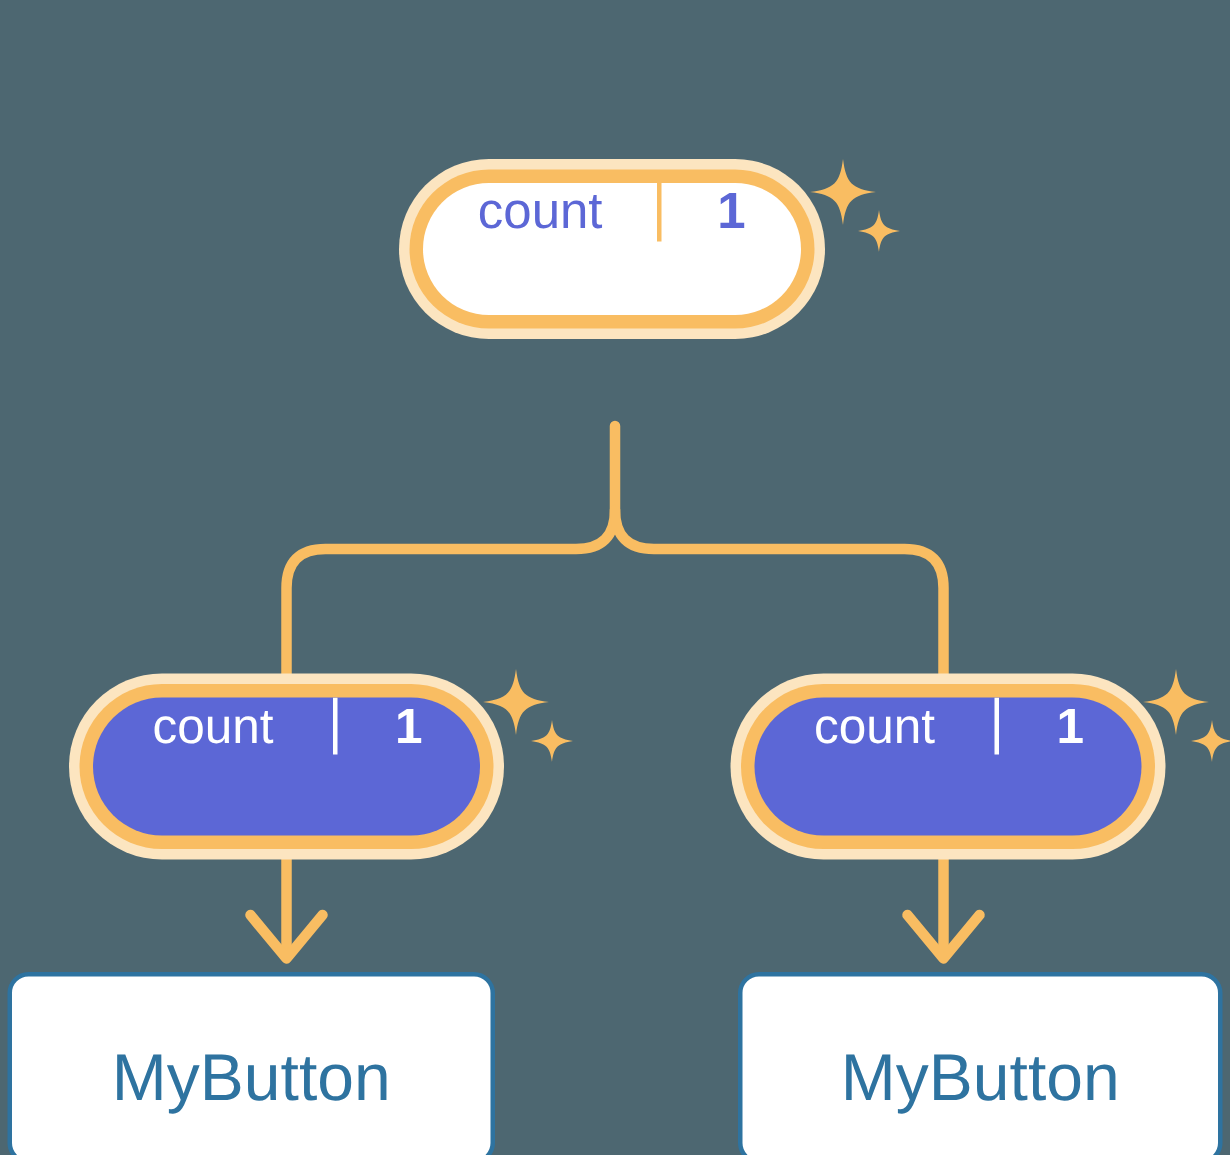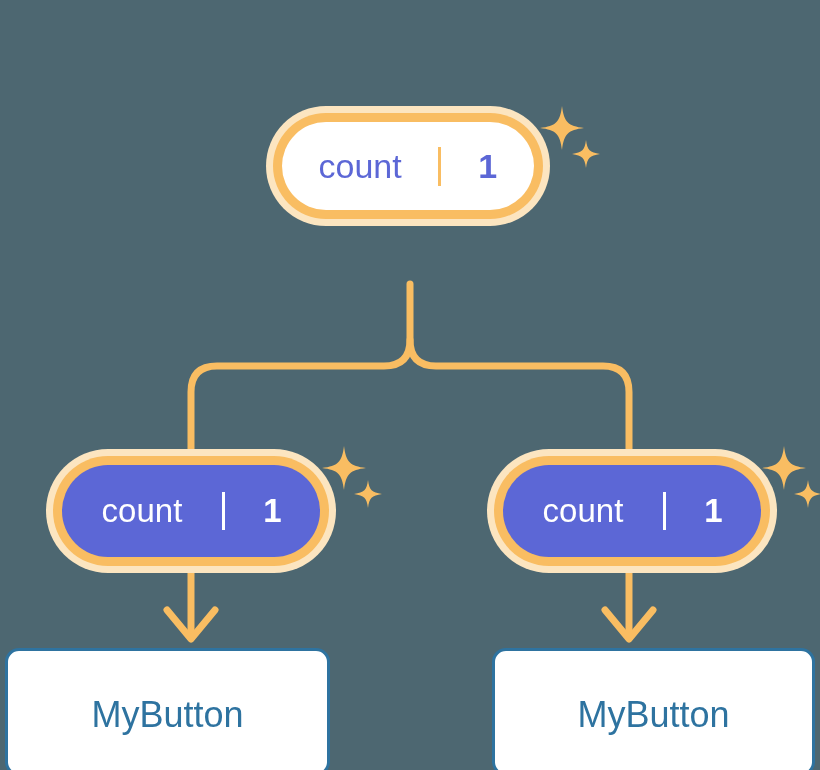--- a/index.html
+++ b/index.html
@@ -71,21 +71,21 @@
     border-radius: 999px;
     background: #f9bd62;            
     padding: 9px;
   }
   .pill-inner {
     box-sizing: border-box;
     width: 100%;
     height: 100%;
     border-radius: 999px;
     display: flex;
-    align-items: center;
+    align-items: flex-start;
     overflow: hidden;
   }
 
   
   .pill-light .pill-inner { background: #ffffff; }
   .pill-light .pill-key,
   .pill-light .pill-val { color: #5c67d6; }
   .pill-light .pill-val { border-left: 3px solid #f9bd62; }
 
   
@@ -130,21 +130,21 @@
     border: 3px solid #2e73a0;
     border-radius: 14px;
     z-index: 2;
   }
   .btn-label {
     position: absolute;
     left: 0;
     top: 43px;
     width: 100%;
     text-align: center;
-    font-size: 36px;
+    font-size: 44px;
     font-weight: 500;
     color: #2e73a0;
   }
   #btn-left  { left: 5px;   top: 648px; width: 325px; height: 128px; }
   #btn-right { left: 492px; top: 648px; width: 323px; height: 128px; }
 
   
   .sparkle {
     position: absolute;
     z-index: 4;

